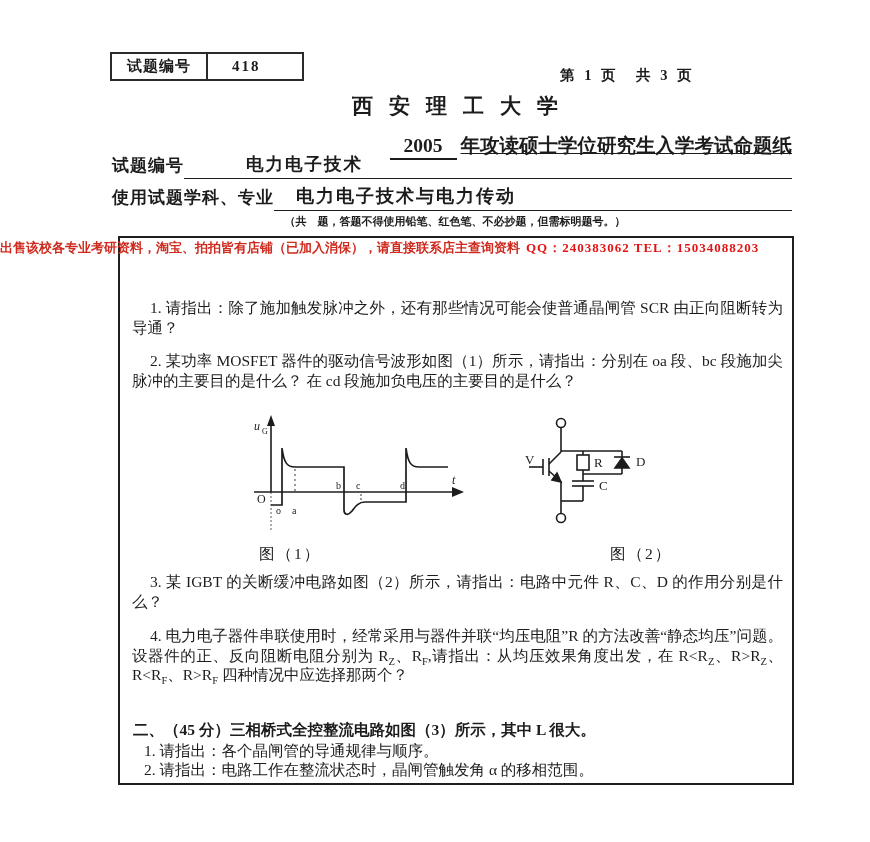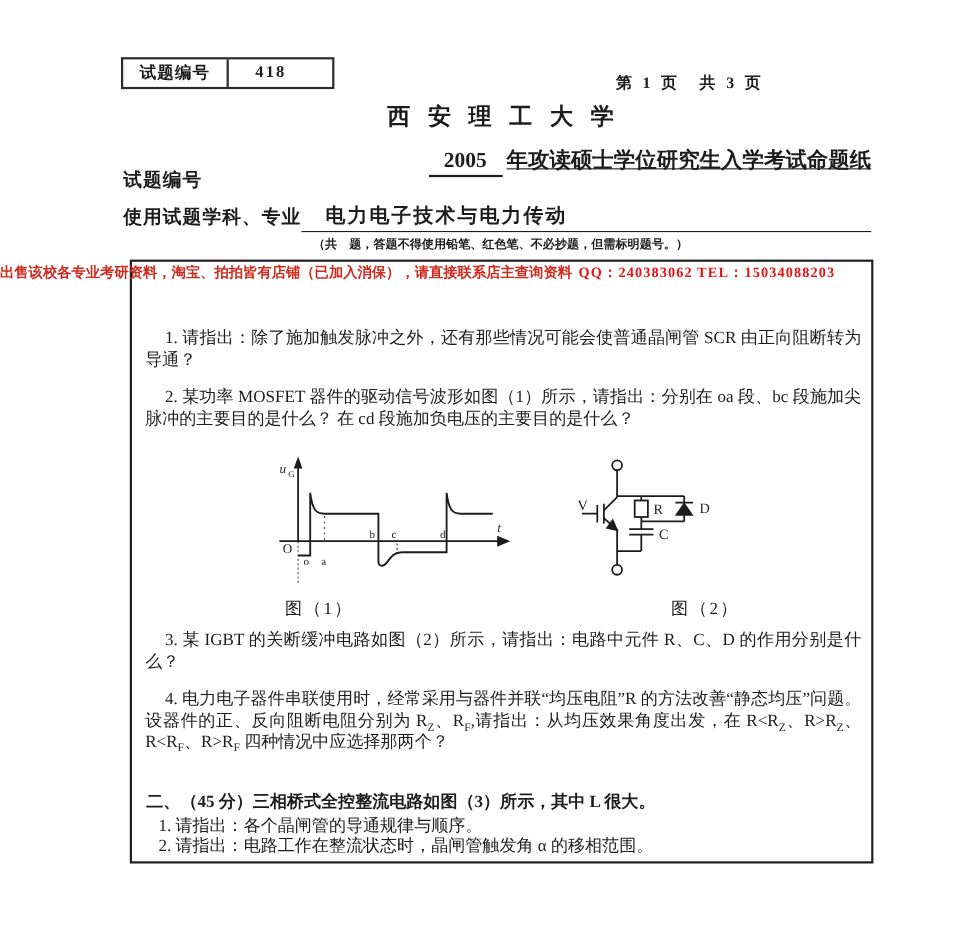--- a/index.html
+++ b/index.html
@@ -63,20 +63,21 @@
 
   <div class="abs page-info">第 1 页　共 3 页</div>
 
   <div class="abs title">西安理工大学</div>
   <div class="abs subtitle">
     <span class="year-underline">2005</span><span>年攻读硕士学位研究生入学考试命题纸</span>
   </div>
 
   <div class="abs field-row row1">
     <span class="field-label">试题编号</span>
+    <span class="field-line"><span class="field-value">电力电子技术</span></span>
   </div>
   <div class="abs field-row row2">
     <span class="field-label">使用试题学科、专业</span>
     <span class="field-line"><span class="field-value">电力电子技术与电力传动</span></span>
   </div>
 
   <div class="abs note">（共　题，答题不得使用铅笔、红色笔、不必抄题，但需标明题号。）</div>
 
   <div class="abs watermark">
     <span>出售该校各专业考研资料，淘宝、拍拍皆有店铺（已加入消保），请直接联系店主查询资料</span><span class="wm-contact">QQ：240383062  TEL：15034088203</span>

